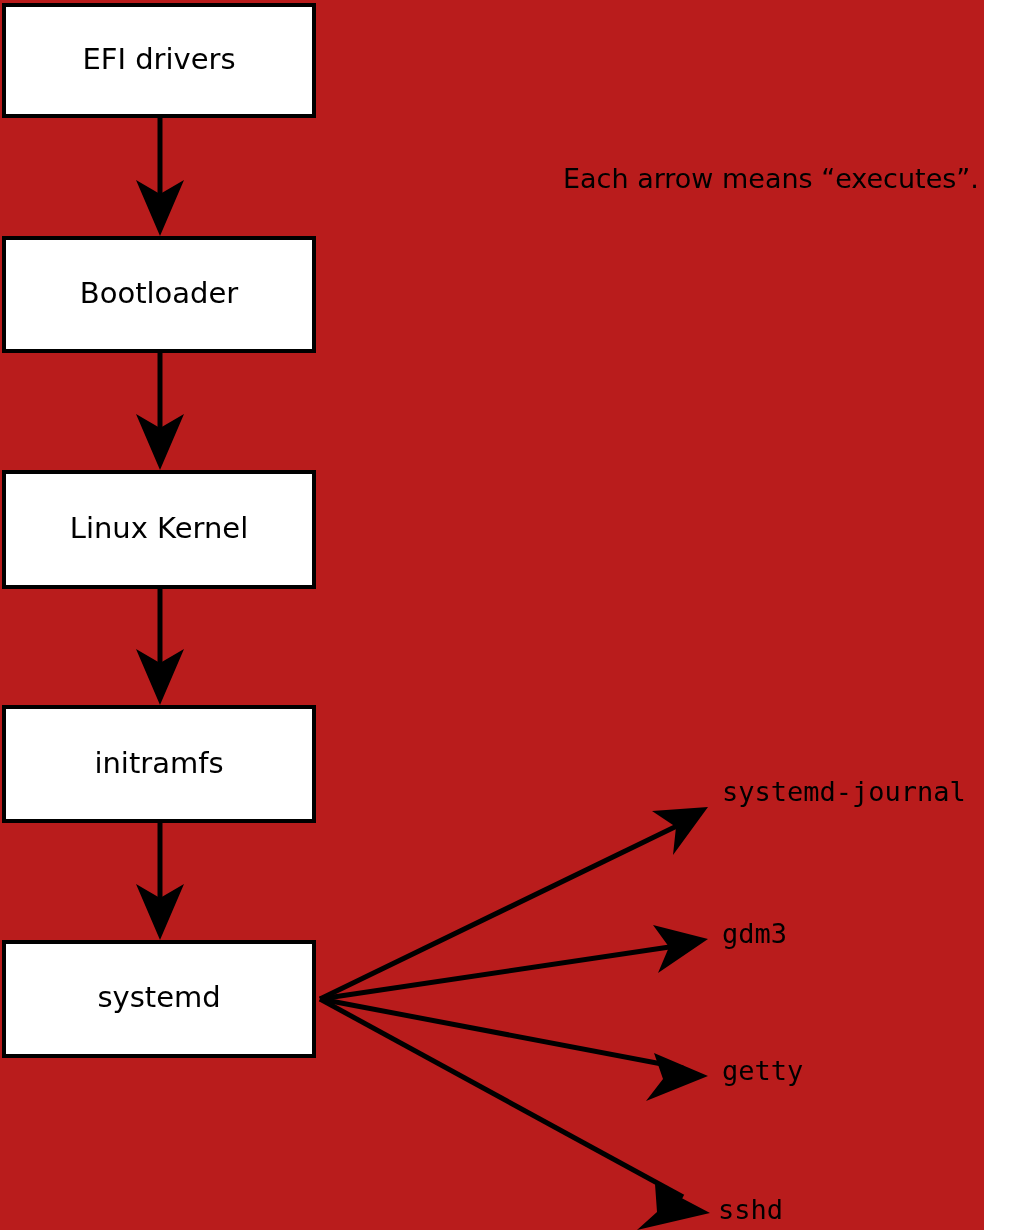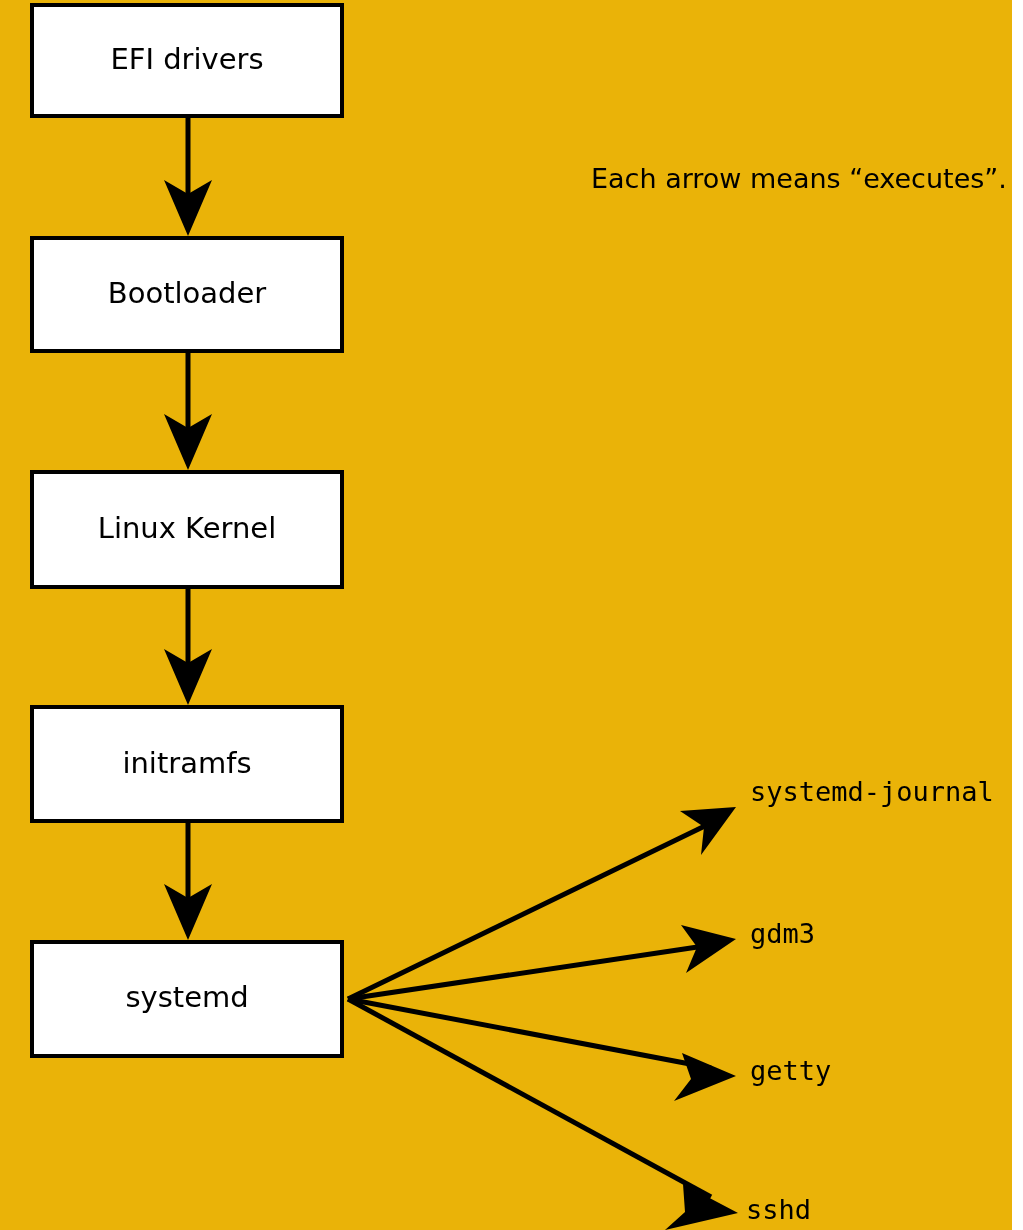--- a/index.html
+++ b/index.html
@@ -10,22 +10,21 @@
   body {
     width: 1023px;
     height: 1230px;
     font-family: "DejaVu Sans", sans-serif;
     overflow: hidden;
   }
   #diagram-root {
     position: relative;
     width: 984px;
     height: 1230px;
-    background: #eab308;
-    padding-left: 28px;
+    background: #b91c1c;
   }
   svg.diagram {
     display: block;
     width: 1023px;
     height: 1230px;
   }
   .box-rect {
     fill: #ffffff;
     stroke: #000000;
     stroke-width: 4;

